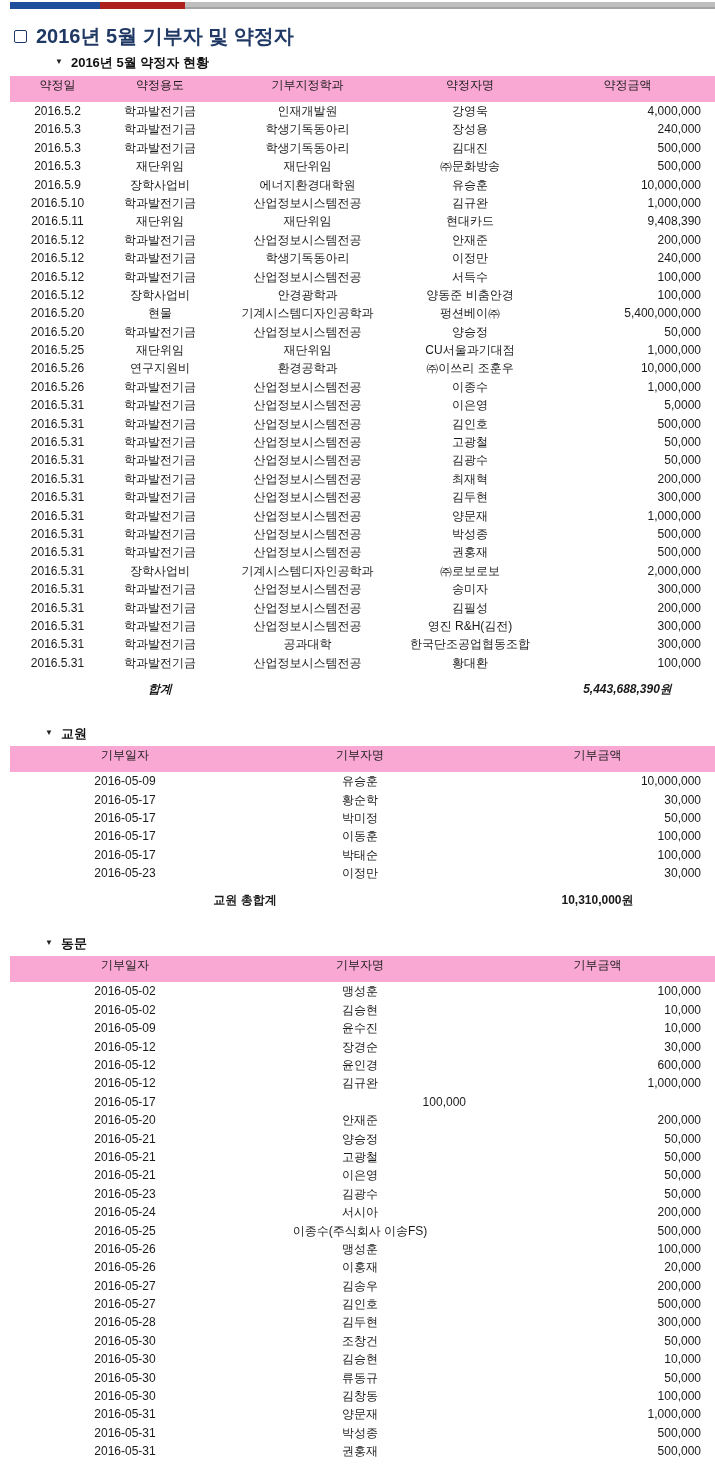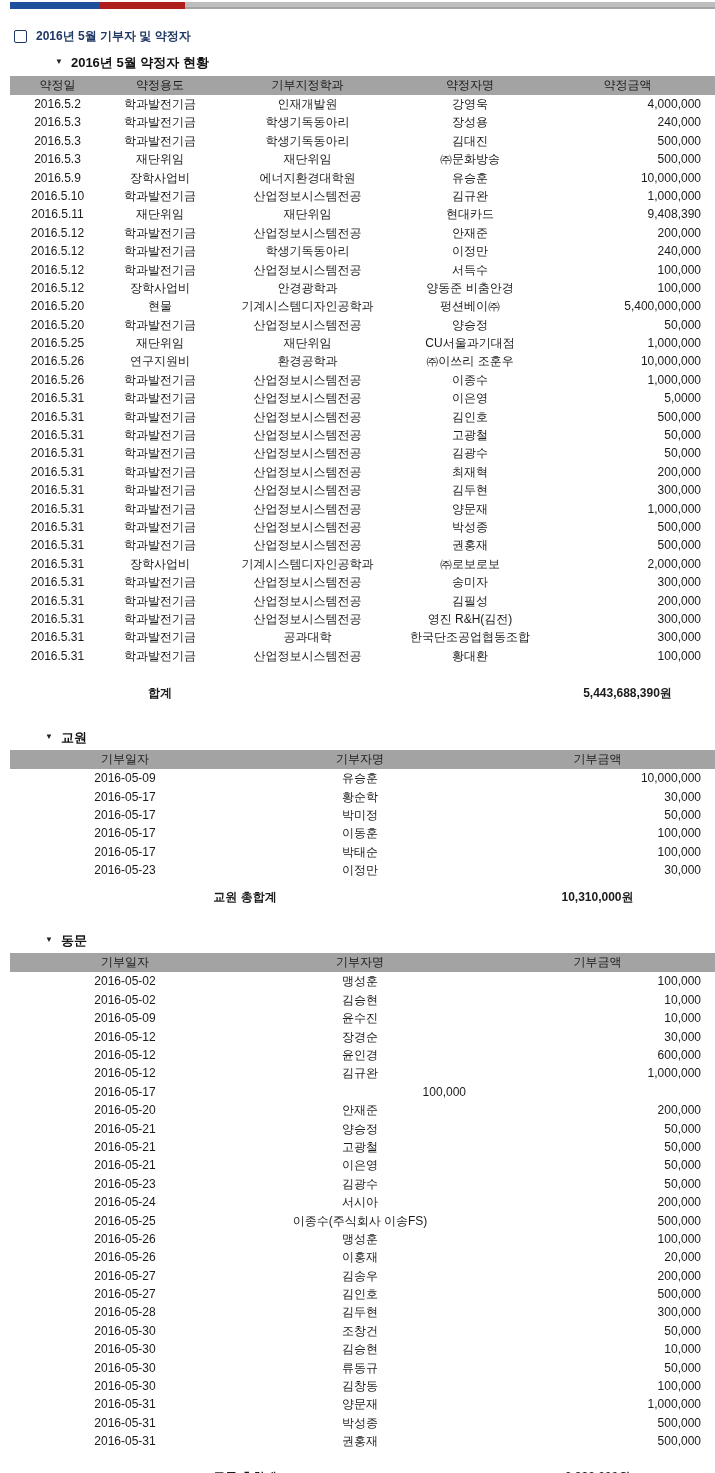--- a/index.html
+++ b/index.html
@@ -8,48 +8,48 @@
     font-family:"Liberation Sans","DejaVu Sans",sans-serif;
     color:#1a1a1a;
   }
   
   .topbar{position:absolute;top:2px;left:10px;right:0;height:7px;display:flex;}
   .topbar .seg-blue{width:90px;background:#1E4E9C;}
   .topbar .seg-red{width:85px;background:#AE201C;}
   .topbar .seg-gray{flex:1;background:#BEBEBE;box-shadow:inset 0 -2px 0 #A3A3A3;}
 
   .page-title{
-    margin:26px 0 0 14px;font-size:12px;font-weight:bold;color:#1F3864;
+    margin:26px 0 0 14px;font-size:20px;font-weight:bold;color:#1F3864;
     line-height:20px;display:flex;align-items:center;gap:9px;
   }
   .sq{
     display:inline-block;width:11px;height:11px;border:1.6px solid #1F3864;
     border-radius:2px;flex:0 0 auto;
   }
 
   .sec-head{
     font-size:13px;font-weight:bold;color:#111;line-height:16px;
     display:flex;align-items:center;gap:8px;
   }
   .sec-head .tri{font-size:8px;color:#222;transform:translateY(-1px);}
   .sec-head.first{margin:9px 0 0 55px;}
   .sec-head.later{margin-left:45px;}
 
   .tbl{margin-left:10px;}
   .tr{display:grid;height:18.4px;line-height:18.4px;font-size:12px;}
-  .tr.head{background:#a3a3a3;height:19px;line-height:19px;}
+  .tr.head{background:#f9a8d4;height:26px;line-height:19px;}
   .cell{text-align:center;white-space:nowrap;overflow:hidden;}
   .tr:not(.head):not(.total) .cell:last-child{text-align:right;padding-right:14px;}
 
   
   .t0 .tr{grid-template-columns:95px 110px 185px 140px 1fr;}
   .t1 .tr,.t2 .tr{grid-template-columns:230px 240px 1fr;}
 
   .tr.total{height:20px;line-height:20px;font-weight:bold;}
-  .t0 .tr.total{margin-top:18px;}
+  .t0 .tr.total{margin-top:7px;font-style:italic;}
   .t1 .tr.total{margin-top:8px;}
   .t2 .tr.total{margin-top:16px;}
   .t0 .tr.total .total-label{grid-column:2;}
   .t0 .tr.total .total-value{grid-column:5;}
   .t1 .tr.total .total-label,.t2 .tr.total .total-label{grid-column:1 / 3;}
   .t1 .tr.total .total-value,.t2 .tr.total .total-value{grid-column:3;}
   .cell.total-value{text-align:center;}
 
   .gap-t1{margin-top:5px;}
   .sec2{margin-top:27px;}

